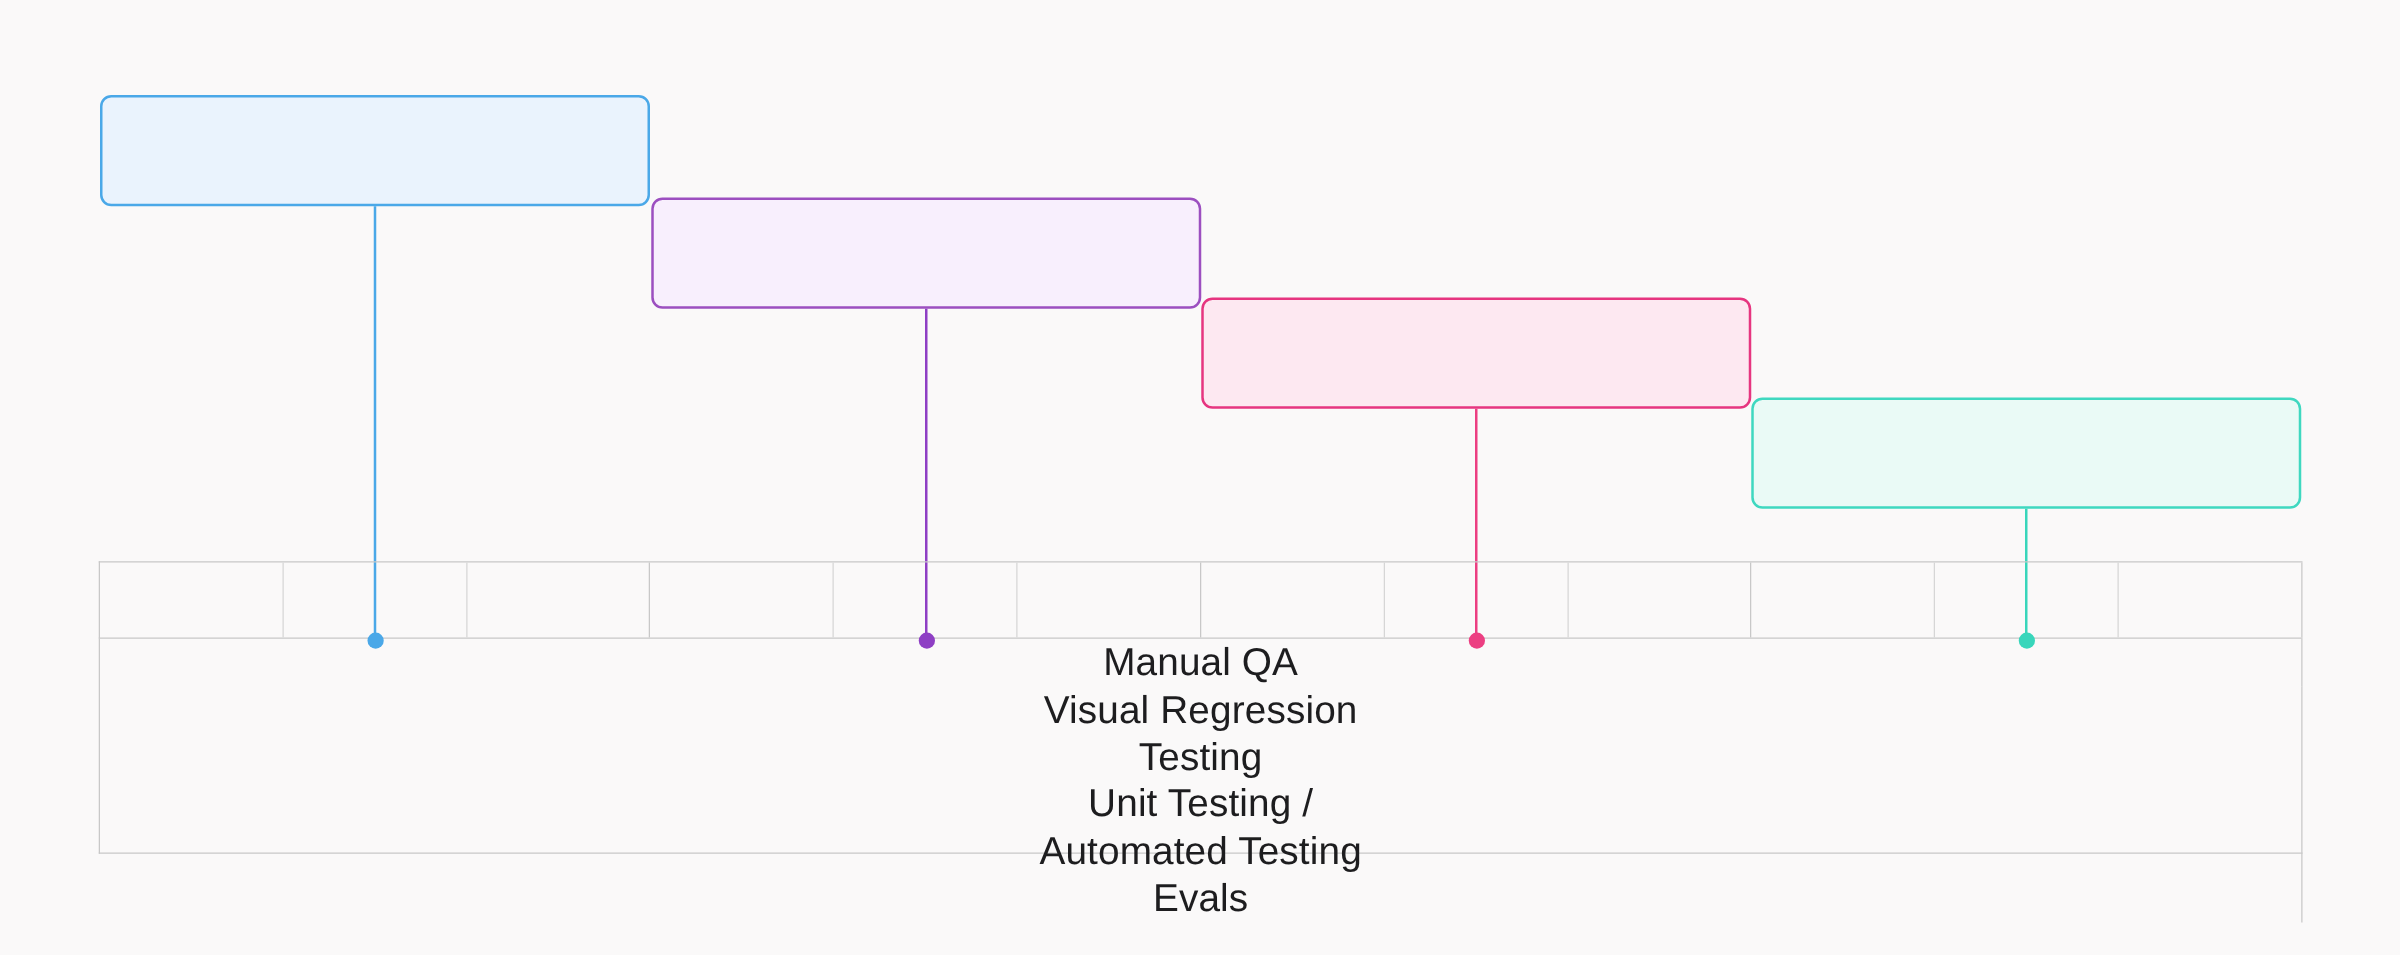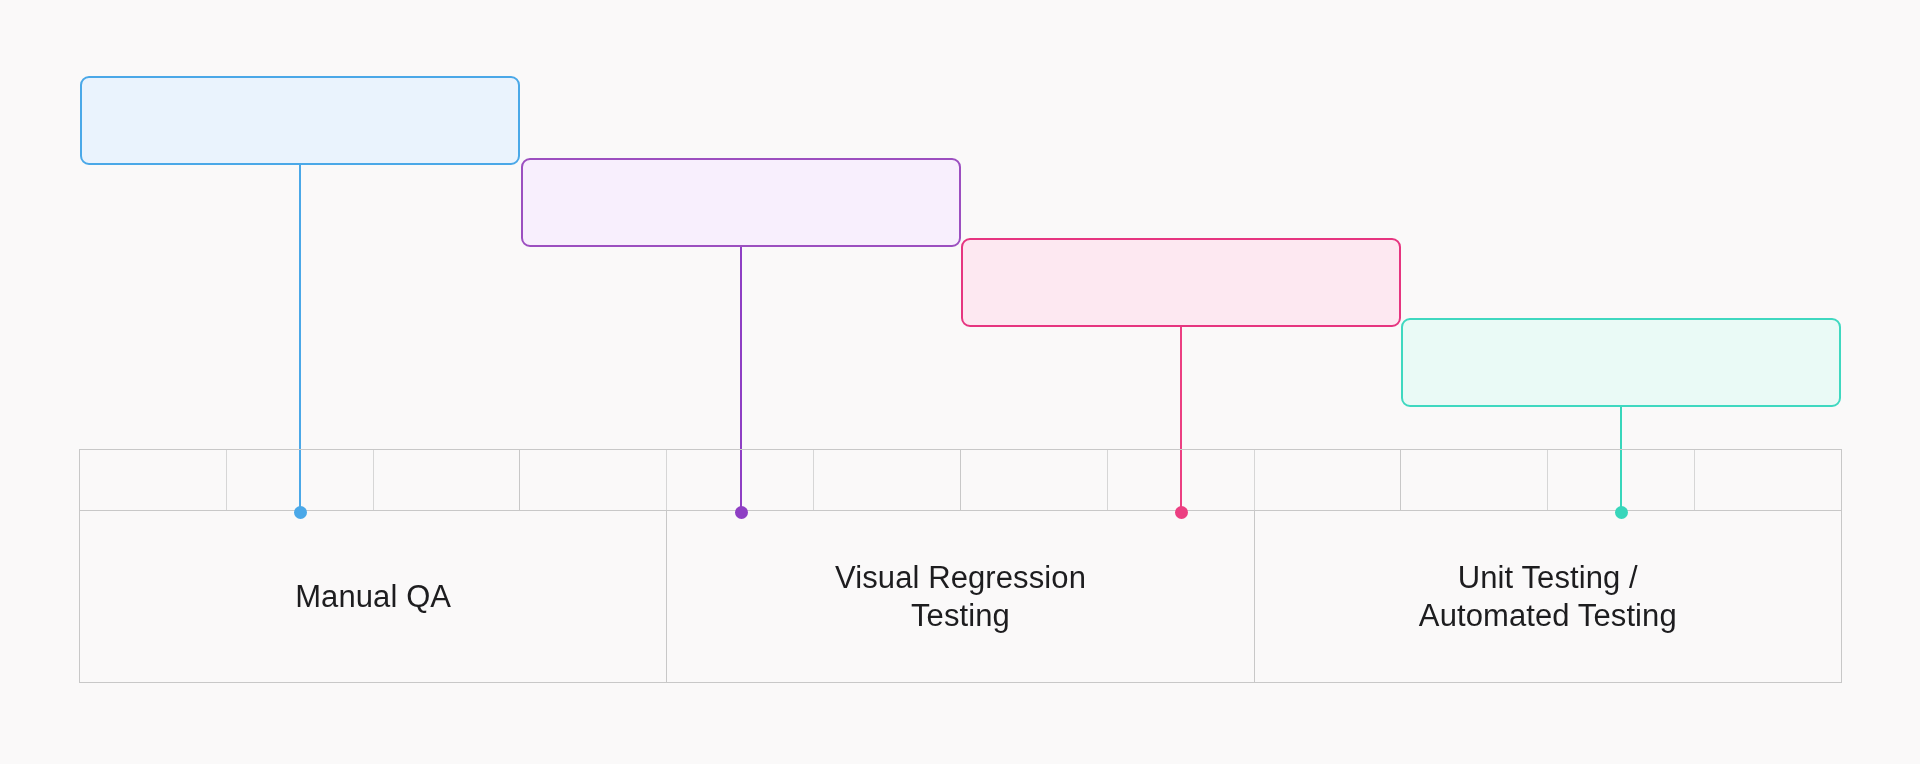--- a/index.html
+++ b/index.html
@@ -65,20 +65,21 @@
   }
   #grid-top-row .tick-cell.major {
     border-right-color: #c8c8c8;
   }
   #grid-bottom-row {
     display: flex;
     width: 100%;
     height: 172px;
     border-bottom: 1.5px solid #c8c8c8;
     border-left: 1.5px solid #c8c8c8;
+    flex-direction: column;
   }
   #grid-bottom-row .label-cell {
     flex: 1 1 0;
     border-right: 1.5px solid #c8c8c8;
     height: 100%;
     display: flex;
     align-items: center;
     justify-content: center;
     text-align: center;
     padding: 0 14px;
@@ -131,20 +132,23 @@
           <span class="label-text">Manual QA</span>
         </div>
         <div class="label-cell">
           <span class="label-text">Visual Regression
 Testing</span>
         </div>
         <div class="label-cell">
           <span class="label-text">Unit Testing /
 Automated Testing</span>
         </div>
+        <div class="label-cell">
+          <span class="label-text">Evals</span>
+        </div>
       </div>
   </div>
 
   <div id="dots-layer">
       <div class="connector-dot" style="left: 300px; top: 512px; background: rgb(74, 168, 232);"></div>
       <div class="connector-dot" style="left: 741px; top: 512px; background: rgb(142, 63, 196);"></div>
       <div class="connector-dot" style="left: 1181px; top: 512px; background: rgb(236, 63, 130);"></div>
       <div class="connector-dot" style="left: 1621px; top: 512px; background: rgb(56, 214, 187);"></div>
     </div>
 

